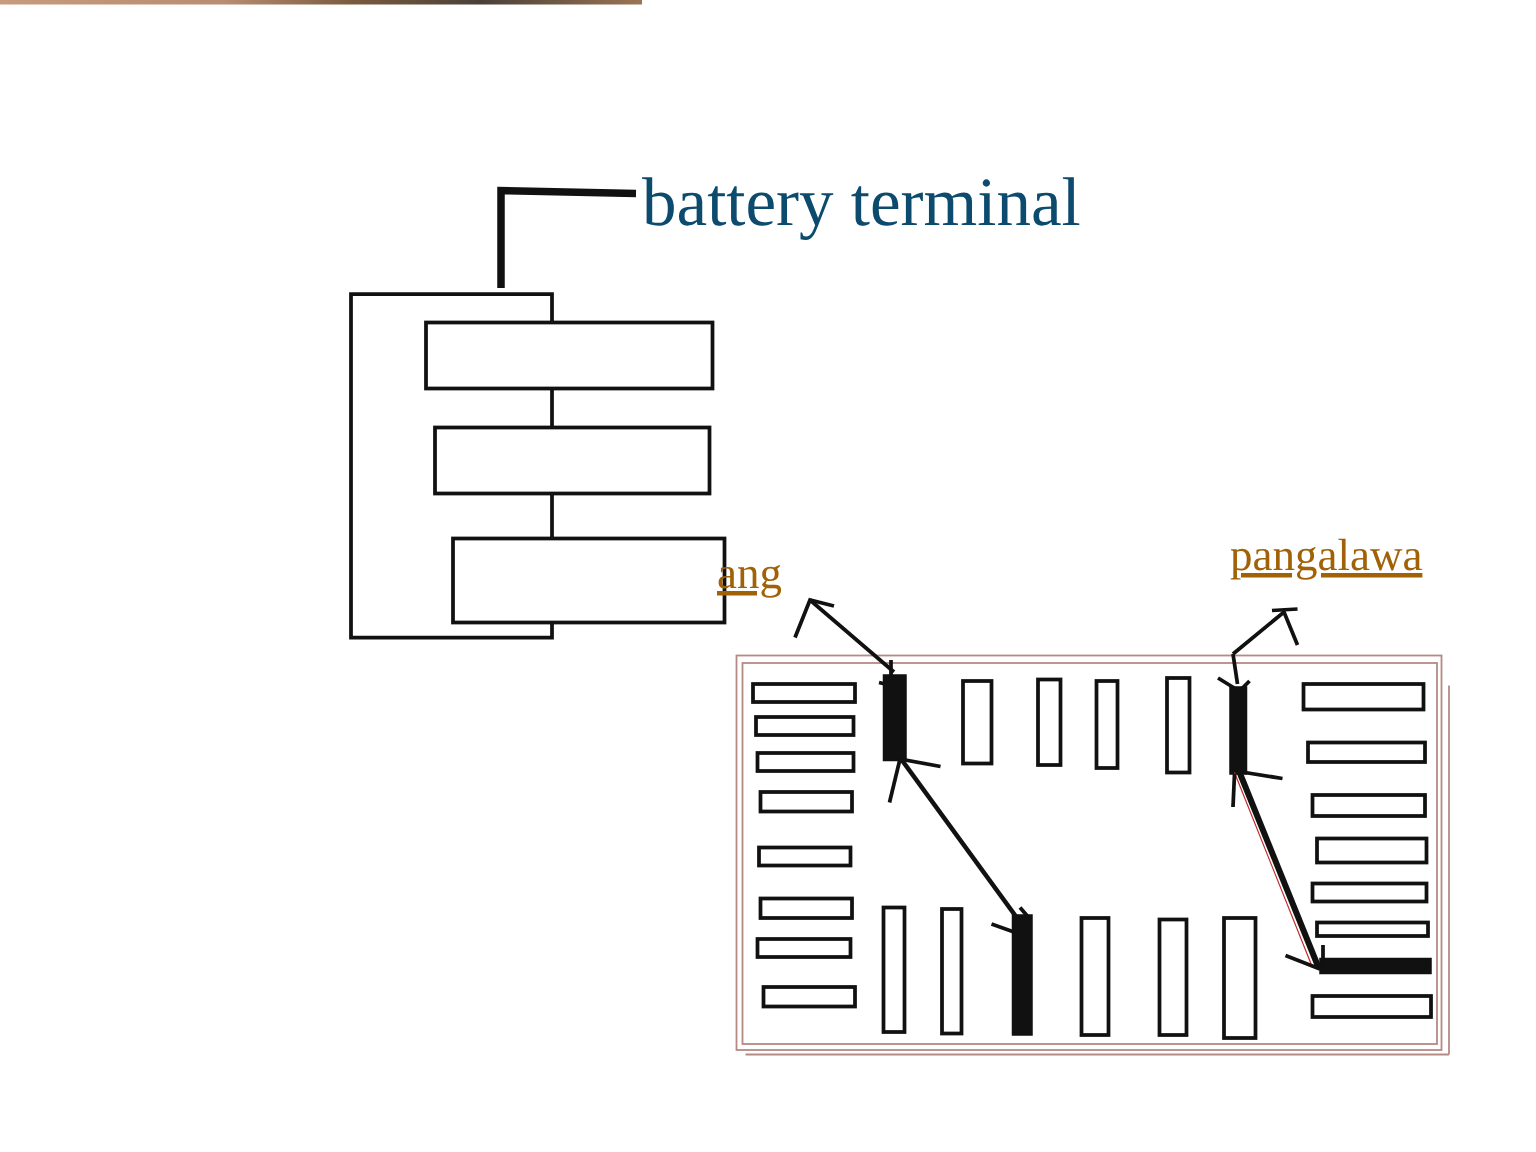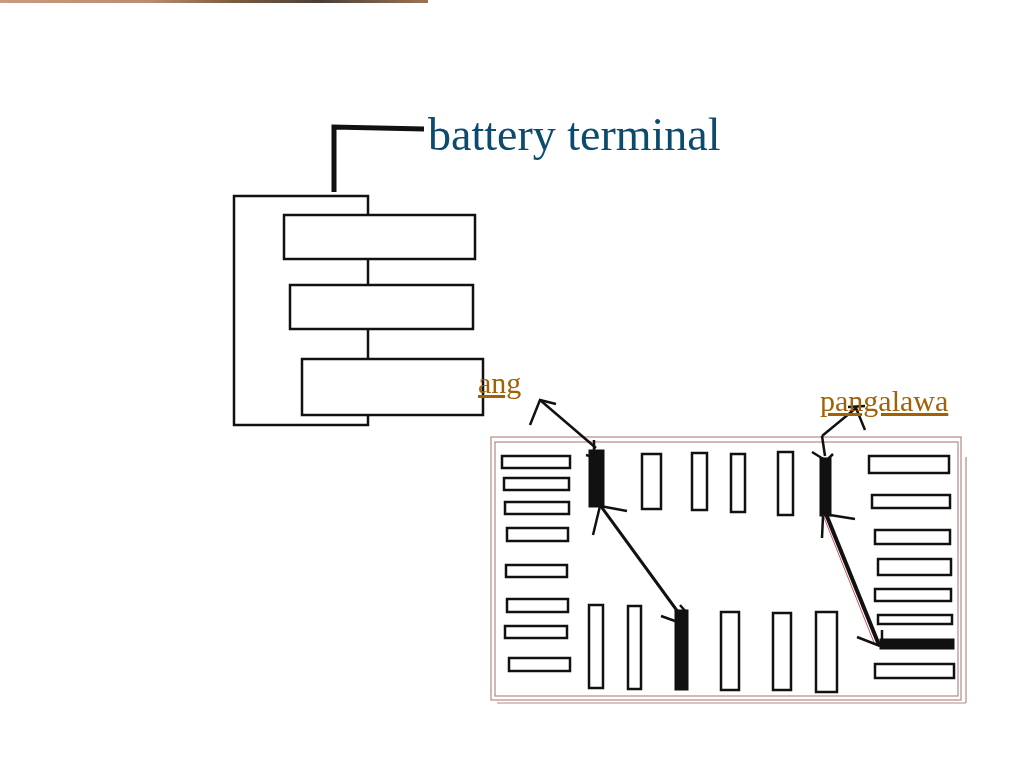--- a/index.html
+++ b/index.html
@@ -4,21 +4,21 @@
 <style>
   html, body { margin:0; padding:0; background:#ffffff; }
   body { width:1024px; height:768px; position:relative; overflow:hidden; font-family:"DejaVu Serif", serif; }
   #top-strip { position:absolute; left:0; top:0; width:428px; height:3px;
     background:linear-gradient(90deg,#c89a7e 0%,#b98d72 35%,#7a5a3e 55%,#4a4038 75%,#9c7454 100%); }
   svg#diagram { position:absolute; left:0; top:0; }
   .label-black { position:absolute; color:#0c4a6e; font-family:"DejaVu Serif","Liberation Serif",serif; }
   .label-red { position:absolute; color:#a16207; font-family:"Liberation Serif","DejaVu Serif",serif;text-decoration:underline; }
   #terminal-label { left:428px; top:108px; font-size:46px; font-family:"Liberation Serif",serif; letter-spacing:0px; }
   #label-left { left:478px; top:366px; font-size:30px; }
-  #label-right { left:820px; top:384px; font-size:30px; }
+  #label-right { left:820px; top:354px; font-size:30px; }
 </style>
 </head>
 <body>
 
 <div id="top-strip"></div>
 
 <svg id="diagram" width="1024" height="768" viewBox="0 0 1024 768">
 
   <g stroke="#111" fill="none">
     <polyline points="334,192 334,127 424,129" stroke-width="5"></polyline>

